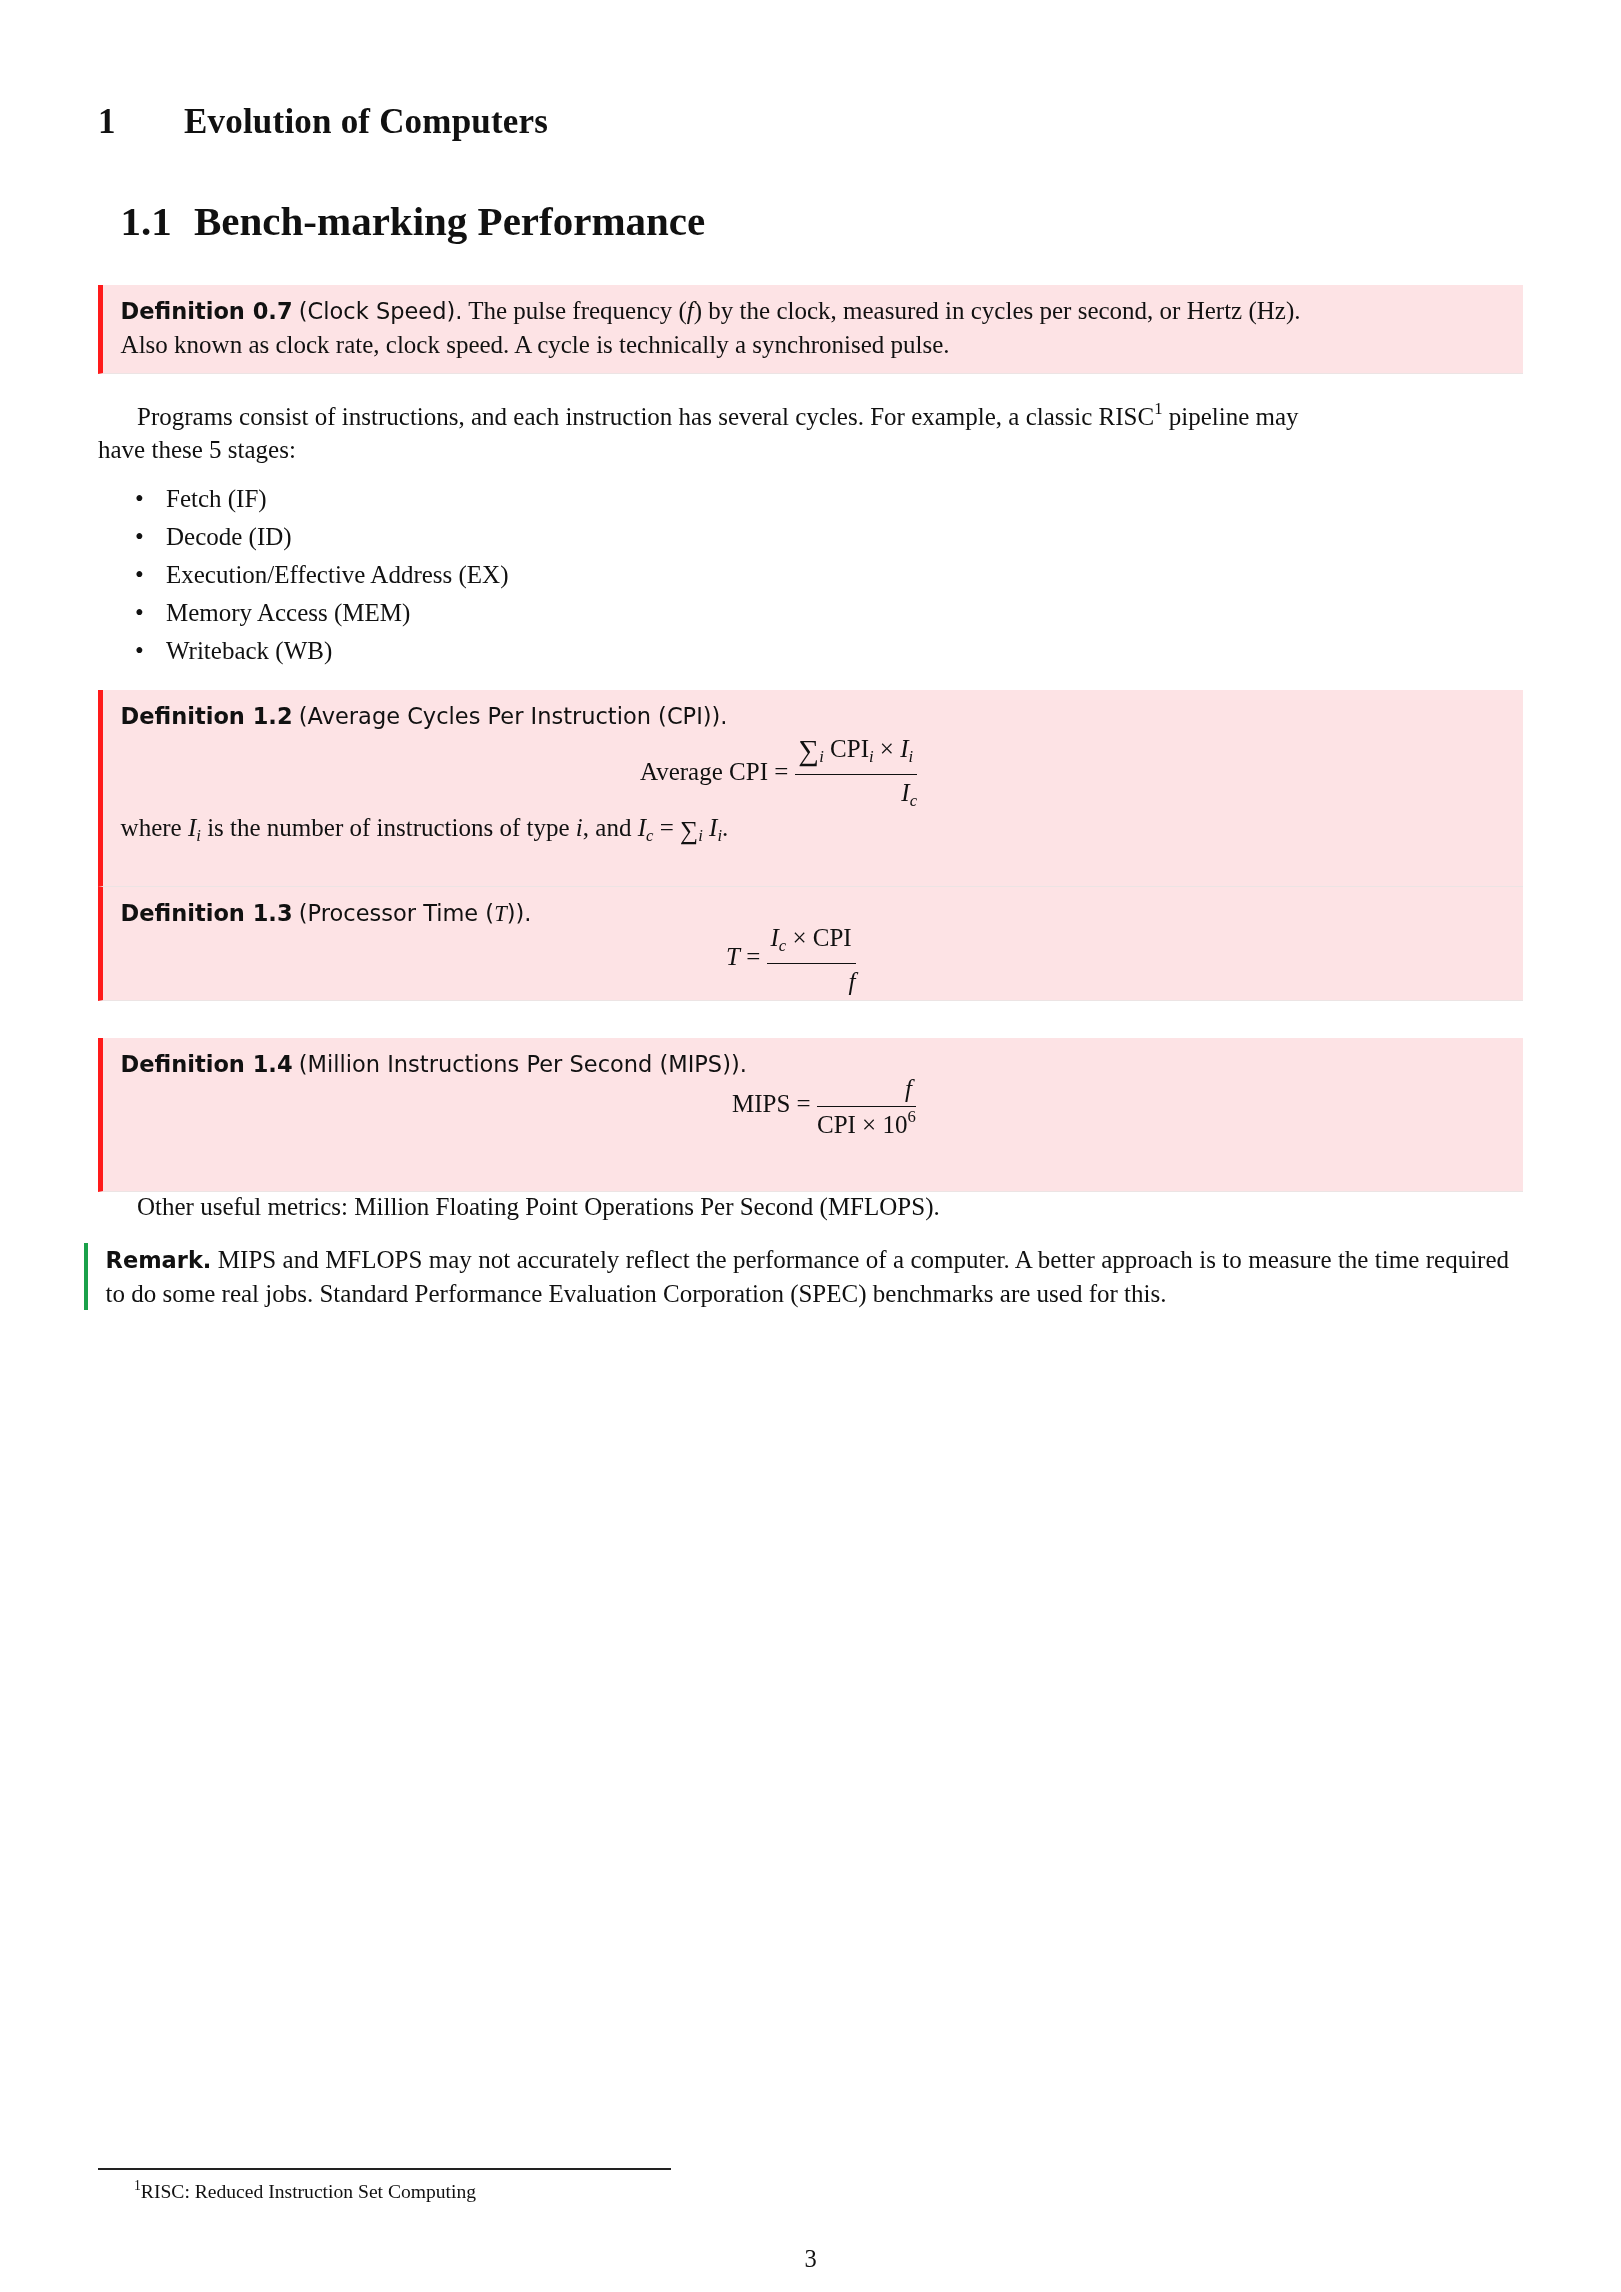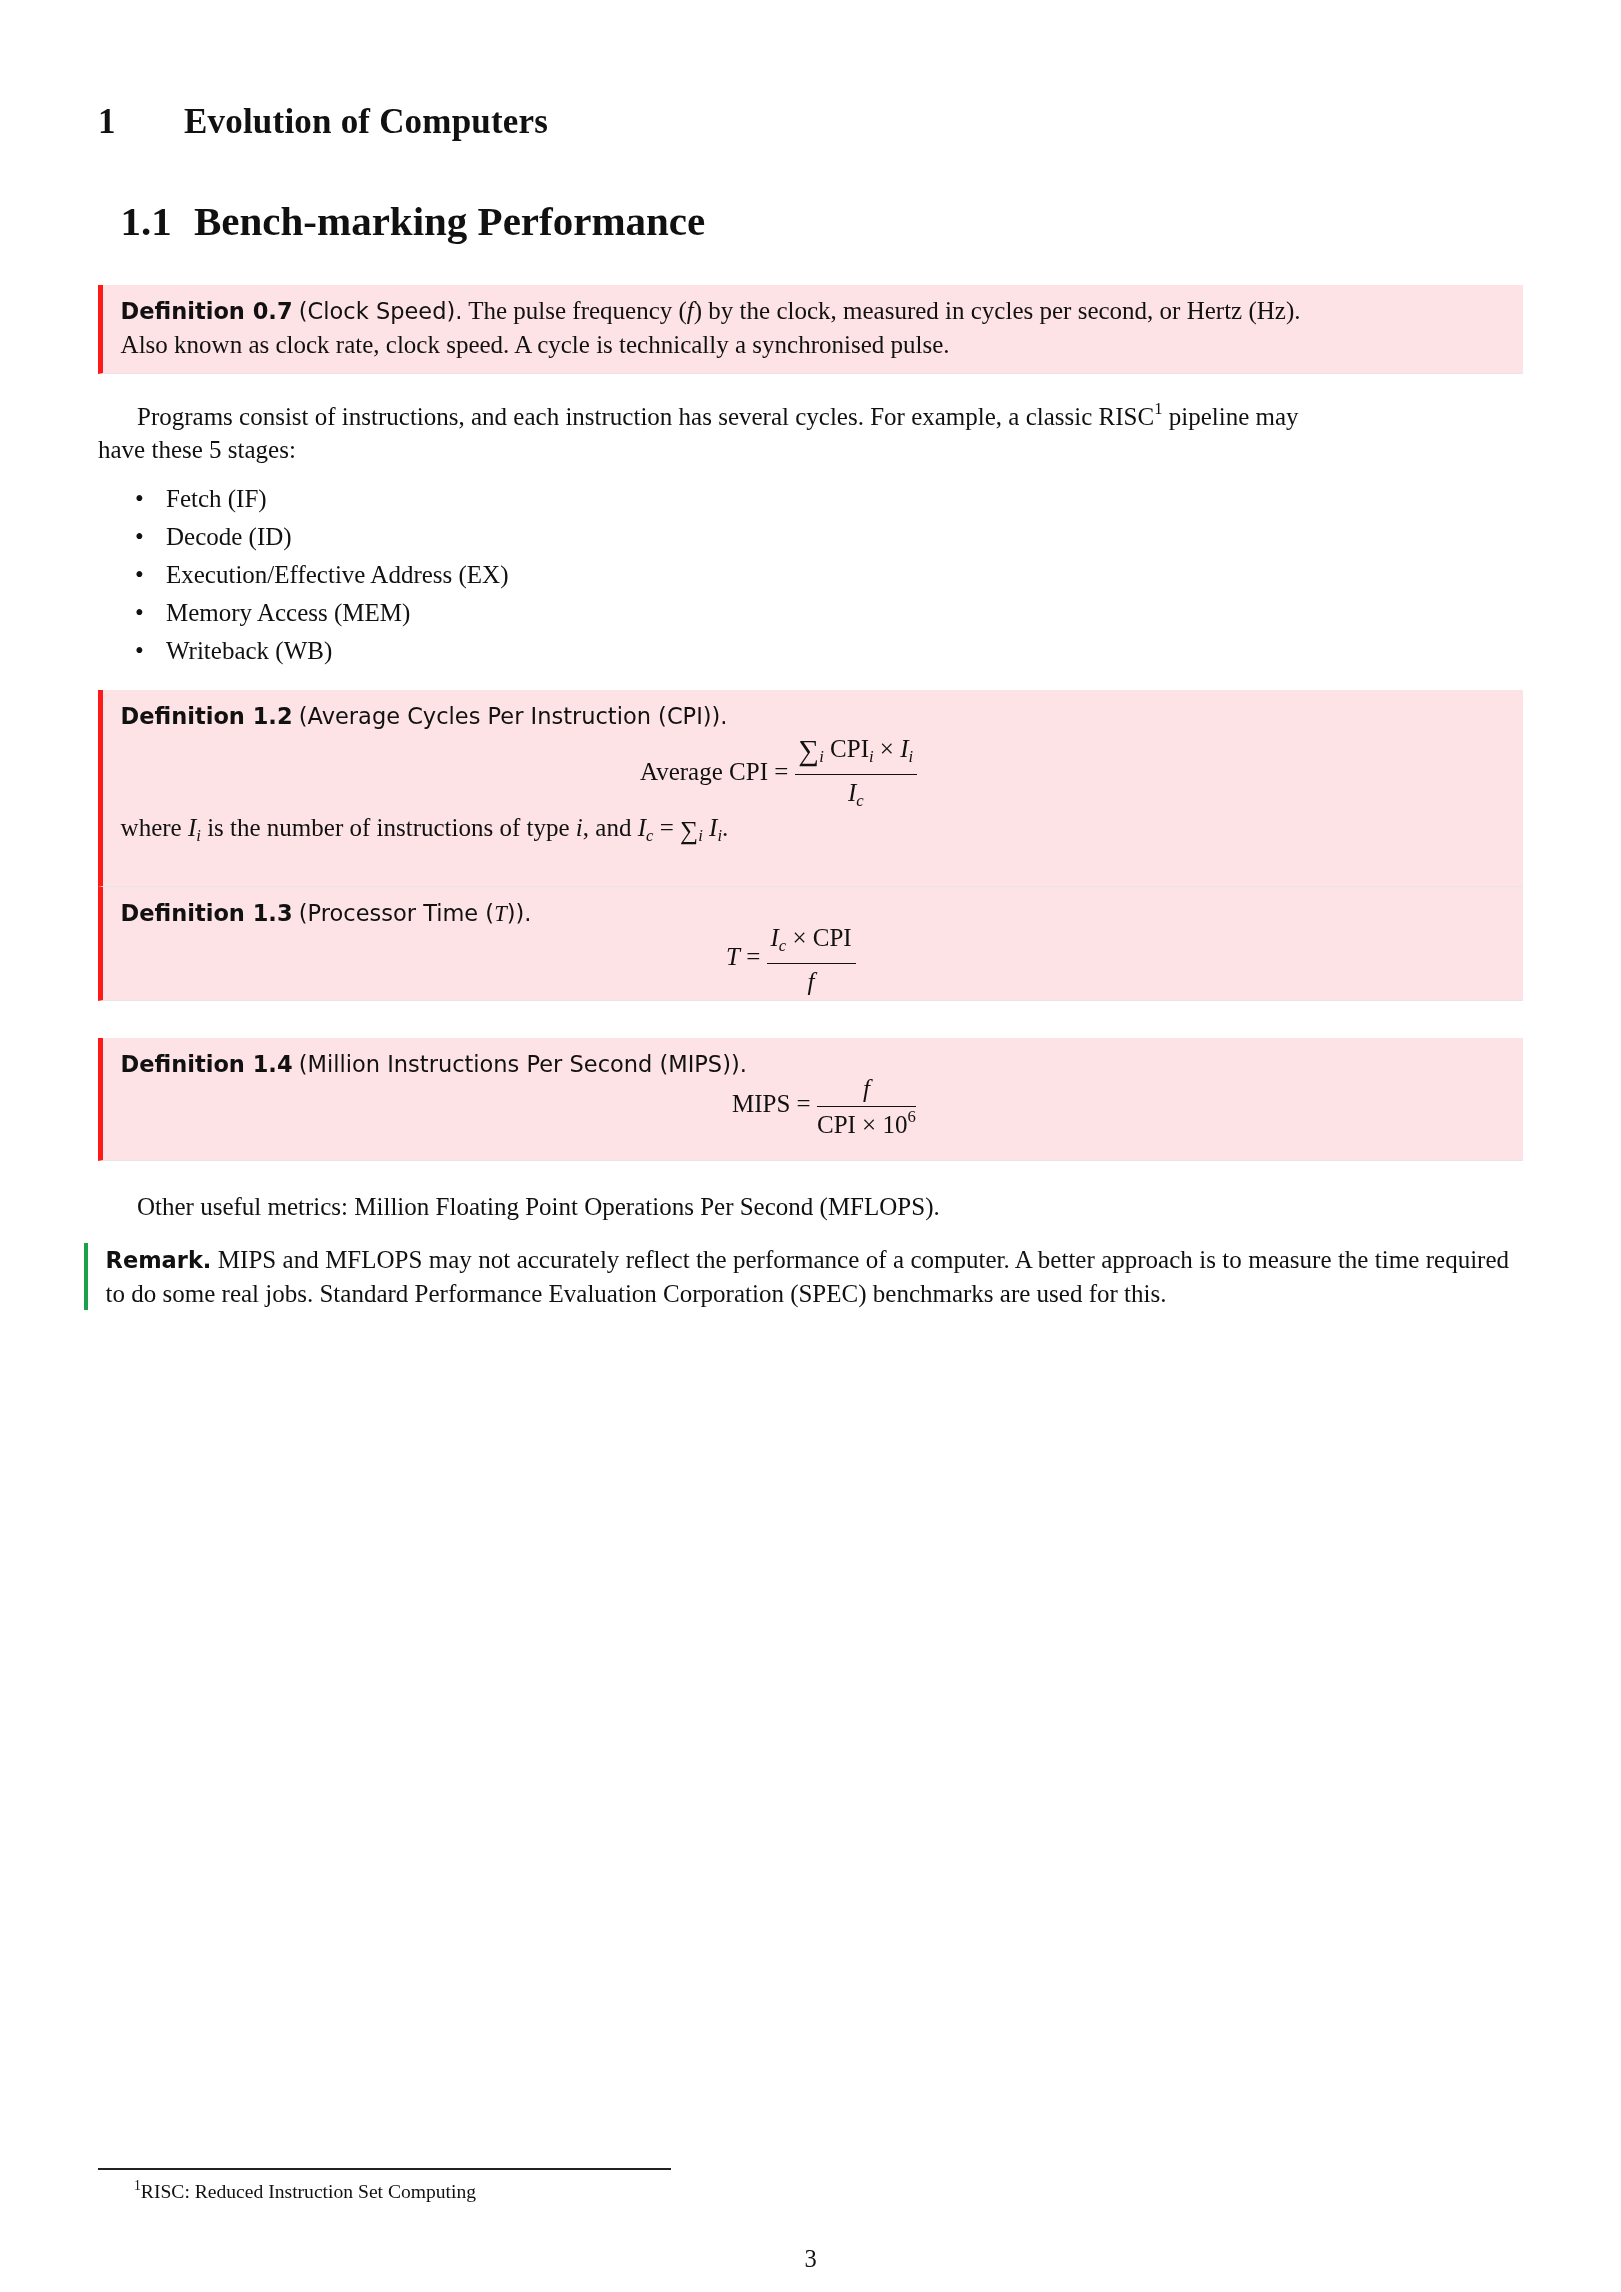--- a/index.html
+++ b/index.html
@@ -8,21 +8,21 @@
   .abs { position: absolute; }
   .h1 { left: 98px; top: 102px; font-size: 35px; font-weight: bold; white-space: nowrap; letter-spacing: 0.2px; }
   .h1 .num { display: inline-block; width: 86px; }
   .h2 { left: 98px; top: 197px; font-size: 41px; font-weight: bold; white-space: nowrap; }
   .h2 .num { display: inline-block; width: 96px; text-align: center; }
   .defbox { position: absolute; left: 98px; width: 1425px; background: #fde3e5; border-left: 5.9px solid #ff1a1a; box-sizing: border-box; padding: 8.8px 17.6px 0 17.6px; border-bottom: 1px solid #ece4e4; }
   .sans { font-family: "DejaVu Sans", "Liberation Sans", sans-serif; font-size: 22.5px; }
   .defhead { font-weight: bold; }
   .line { white-space: nowrap; line-height: 33px; }
   .eq { position: absolute; white-space: nowrap; }
-  .frac { display: inline-block; vertical-align: middle; text-align: center; }
+  .frac { display: inline-block; vertical-align: middle; text-align: right; }
   .frac .num-part { display: block; border-bottom: 1.6px solid #111; padding: 0 3.9px 2px 3.9px; line-height: 31px; }
   .frac .den-part { display: block; padding-top: 2px; line-height: 31px; }
   i.m { font-style: italic; }
   sub, sup { font-size: 16.7px; }
   sub { vertical-align: -4.9px; }
   sup { vertical-align: 10.8px; line-height: 0; }
   .para { position: absolute; left: 98px; width: 1425px; line-height: 33px; }
   .list { position: absolute; left: 135px; top: 480px; margin: 0; padding: 0; list-style: none; }
   .list li { line-height: 38px; white-space: nowrap; position: relative; padding-left: 31px; }
   .list li .bullet { position: absolute; left: 0; top: 0; }
@@ -87,21 +87,21 @@
   </div>
   <div class="eq" style="left:623px;top:35px;">
     <i class="m">T</i><span style="white-space:pre"> =</span>
     <span class="frac">
       <span class="num-part"><i class="m">I</i><sub style="font-style:italic">c</sub><span style="white-space:pre"> × CPI</span></span>
       <span class="den-part"><i class="m">f</i></span>
     </span>
   </div>
 </div>
 
-<div class="defbox" style="top:1038px;height:123px;">
+<div class="defbox" style="top:1038px;height:154px;">
   <div class="line">
     <span class="sans defhead">Definition 1.4</span>
     <span class="sans">(Million Instructions Per Second (MIPS)).</span>
   </div>
   <div class="eq" style="left:629px;top:35px;">
     <span>MIPS =</span>
     <span class="frac">
       <span class="num-part"><i class="m">f</i></span>
       <span class="den-part"><span>CPI × 10</span><sup>6</sup></span>
     </span>

